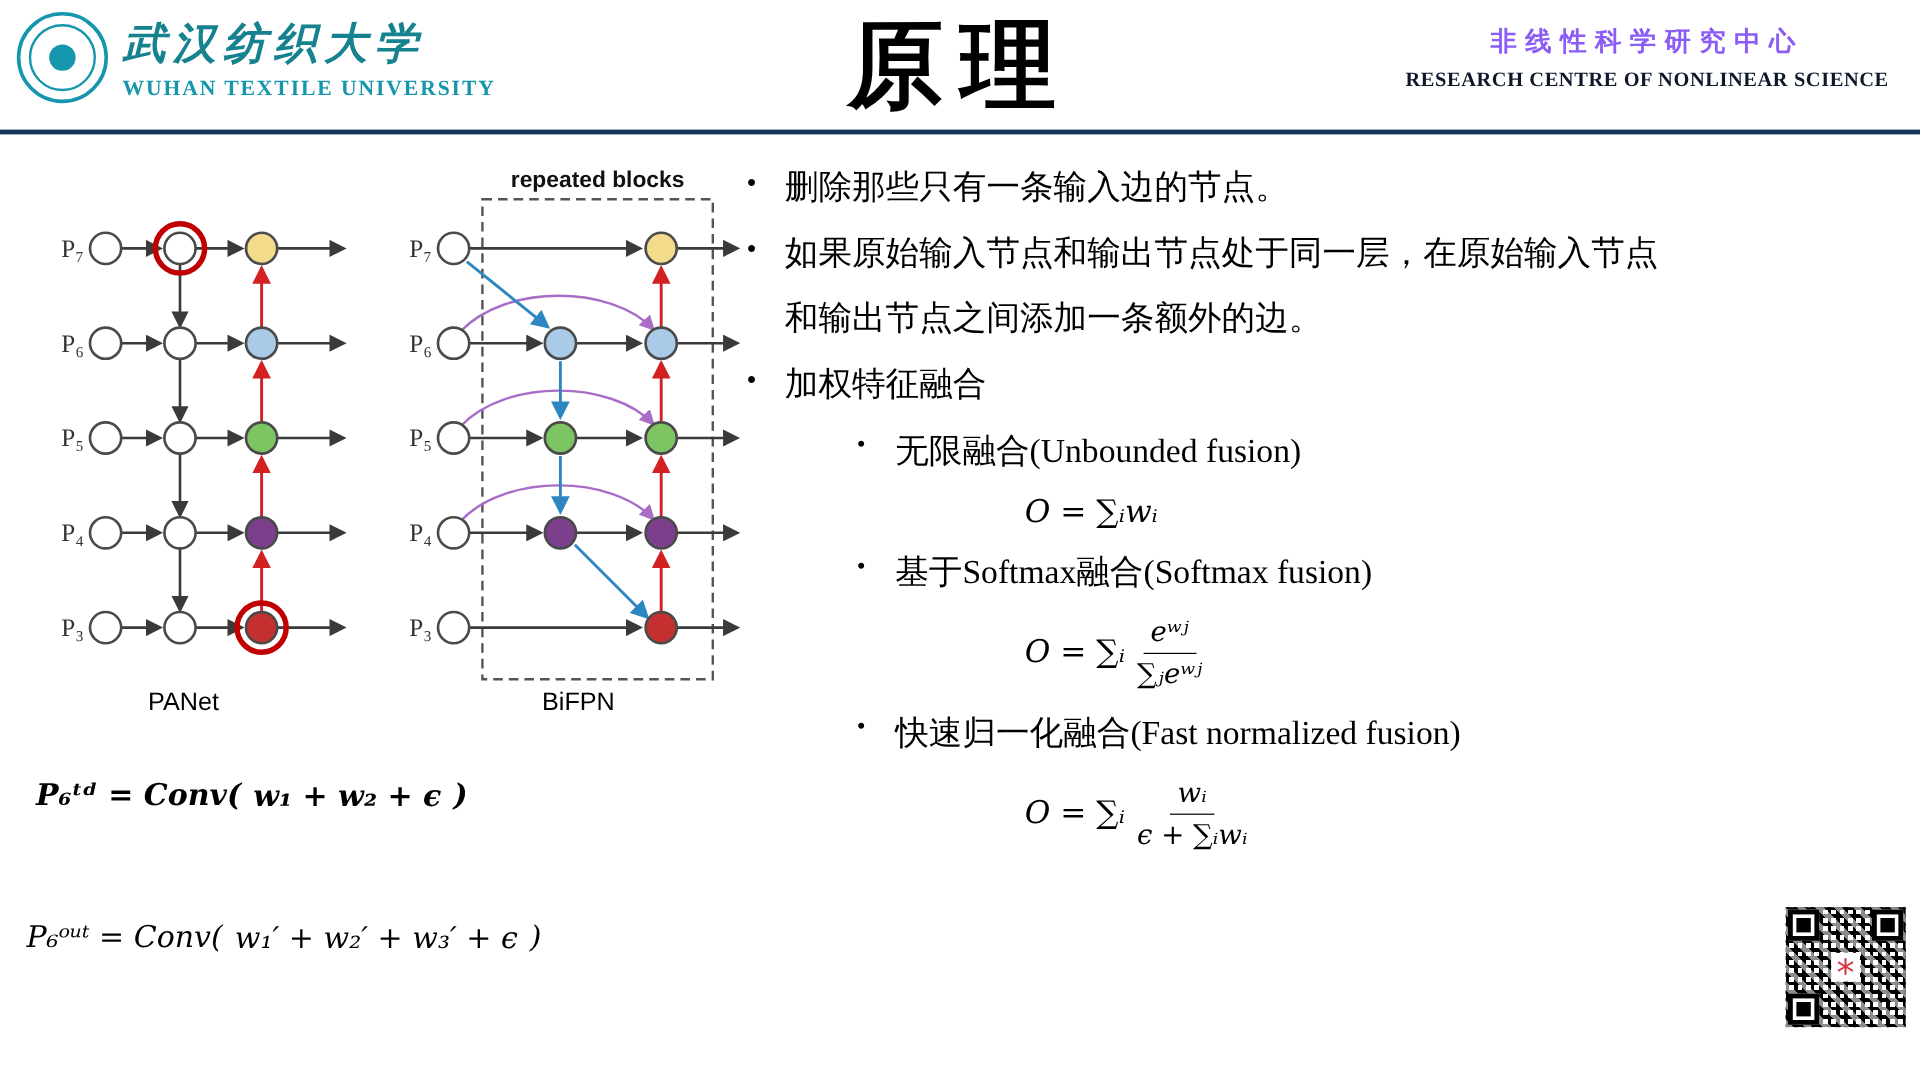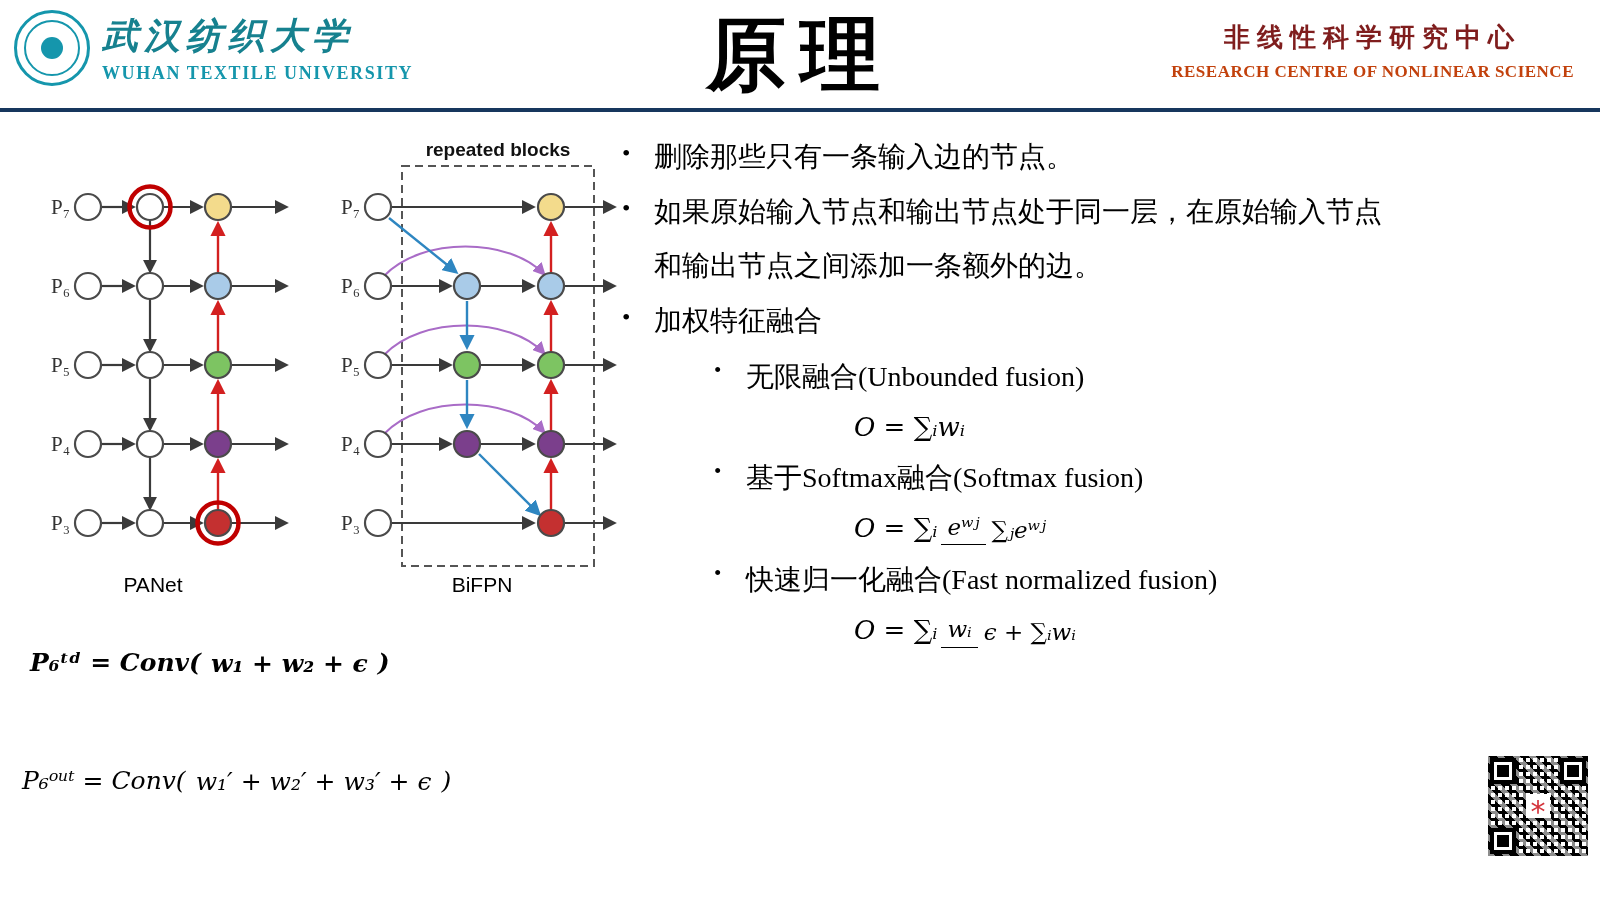--- a/index.html
+++ b/index.html
@@ -13,35 +13,35 @@
                position:relative;box-sizing:border-box;}
   .logo-circle::before{content:"";position:absolute;inset:7px;border:2px solid #1596AC;border-radius:50%;}
   .logo-circle::after{content:"";position:absolute;left:50%;top:50%;width:22px;height:22px;
                transform:translate(-50%,-50%);background:#1596AC;border-radius:50%;}
   .univ-cn{font-size:36px;font-weight:bold;color:#16818F;letter-spacing:6px;font-style:italic;}
   .univ-en{font-size:18px;font-weight:bold;color:#1596AC;letter-spacing:1.6px;margin-top:2px;
            font-family:"Liberation Serif","DejaVu Serif",serif;}
   .slide-title{position:absolute;left:50%;top:2px;transform:translateX(-50%);
            font-size:80px;font-weight:bold;letter-spacing:14px;}
   .centre-block{position:absolute;right:26px;top:20px;text-align:center;}
-  .centre-cn{font-size:26px;font-weight:bold;color:#7f1d1d;letter-spacing:7px;
+  .centre-cn{font-size:22px;font-weight:bold;color:#8b5cf6;letter-spacing:7px;
            font-family:"Liberation Sans","DejaVu Sans",sans-serif;}
-  .centre-en{font-size:17px;font-weight:bold;color:#c2410c;margin-top:7px;letter-spacing:.5px;}
+  .centre-en{font-size:17px;font-weight:bold;color:#0f172a;margin-top:7px;letter-spacing:.5px;}
   .divider{position:absolute;left:0;top:108px;width:100%;height:4px;background:#17365D;}
 
   
   .diagrams{position:absolute;left:30px;top:132px;}
   .rowlabel{font-family:"Liberation Serif","DejaVu Serif",serif;font-size:21px;fill:#333;}
   .diaglabel{font-family:"Liberation Sans","DejaVu Sans",sans-serif;font-size:21px;fill:#000;}
   .repeated{font-family:"Liberation Sans","DejaVu Sans",sans-serif;font-size:19px;font-weight:bold;fill:#111;}
 
   
   .formula{position:absolute;display:flex;align-items:center;font-style:italic;
            font-size:25px;font-family:"DejaVu Serif","DejaVu Sans",serif;white-space:nowrap;}
-  .frac{display:inline-flex;flex-direction:row;align-items:center;vertical-align:middle;margin:0 4px;}
+  .frac{display:inline-flex;flex-direction:column;align-items:center;vertical-align:middle;margin:0 4px;}
   .frac .num{display:block;border-bottom:1.6px solid #000;padding:1px 6px 3px 6px;}
   .frac .den{display:block;padding:3px 6px 0 6px;}
 
   
   .content{position:absolute;left:612px;top:130px;width:792px;font-size:28px;line-height:1.95;}
   .bullet{position:relative;padding-left:42px;}
   .bullet::before{content:"•";position:absolute;left:10px;top:0;font-size:24px;}
   .sub-bullet{position:relative;padding-left:134px;line-height:1.8;margin-top:4px;}
   .sub-bullet::before{content:"•";position:absolute;left:102px;top:0;font-size:21px;}
   .fline{display:flex;align-items:center;margin:8px 0 10px 242px;font-style:italic;

